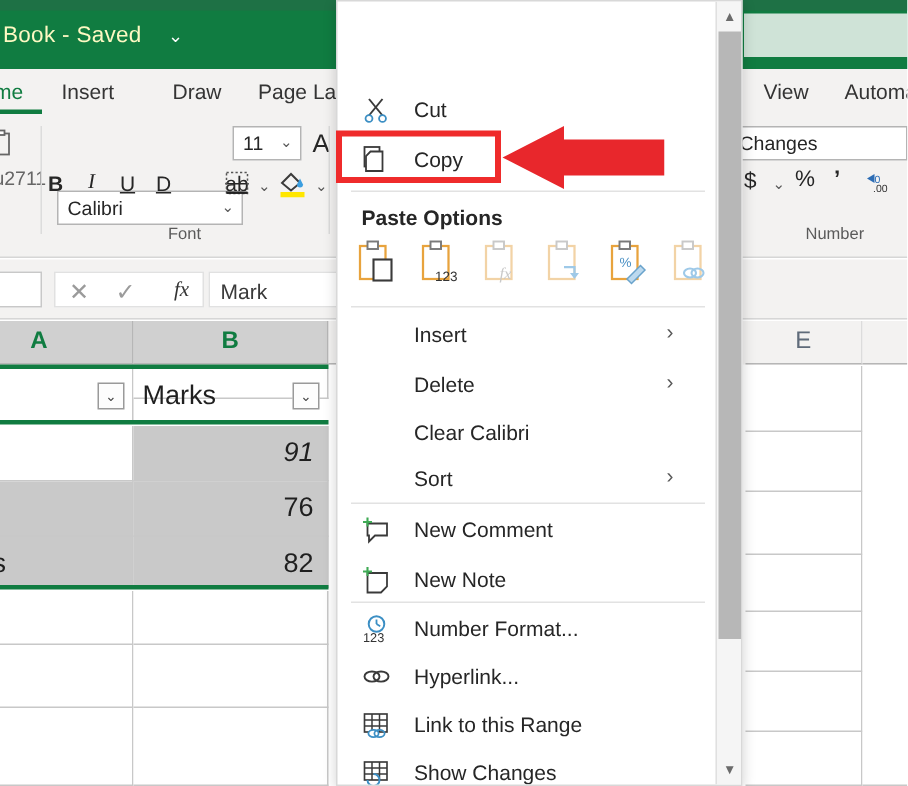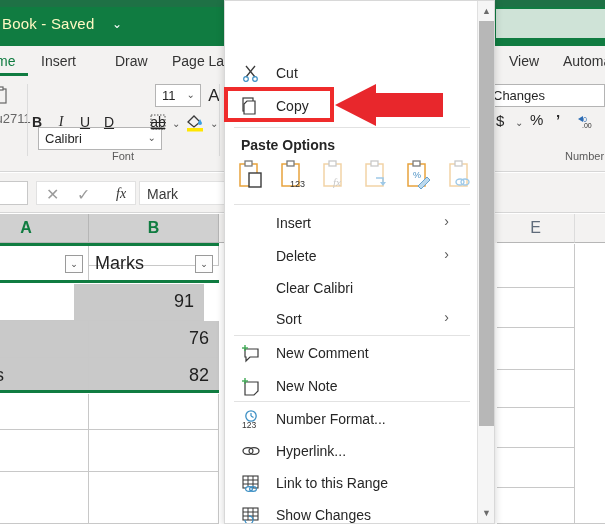--- a/index.html
+++ b/index.html
@@ -261,21 +261,21 @@
     <div class="tiny-chev" style="left:515px; top:39px;">⌄</div>
     <div class="nbtn" style="left:530px; top:33px;">%</div>
     <div class="nbtn" style="left:556px; top:33px; font-weight:bold;">’</div>
     <div class="nbtn" style="left:576px; top:36px; font-size:11px; color:#2d6db5;">
       <svg width="20" height="15" viewBox="0 0 20 15">
         <path d="M2 5 L7 2 L7 8 Z" fill="#2d6db5"></path>
         <text x="7" y="8" font-size="7" fill="#2d6db5" font-family="Liberation Sans, sans-serif">0</text>
         <text x="6" y="14" font-size="7" fill="#333" font-family="Liberation Sans, sans-serif">.00</text>
       </svg>
     </div>
-    <div class="fontgrp-label" style="left:565px; top:72px;">Number</div>
+    <div class="fontgrp-label" style="left:537px; top:72px;">Number</div>
   </div>
 
   <div class="formulabar">
     <div class="namebox">
       
     </div>
     <div class="fb-icons">
       <span class="fb-ic" style="left:9px;">✕</span>
       <span class="fb-ic" style="left:40px;">✓</span>
       <span class="fb-fx">fx</span>
@@ -303,21 +303,21 @@
     </div>
     <div class="cell hdrcell" style="left:89px; top:32px; width:130px; height:20px;">
       <span class="ct">Marks</span>
       <span class="filterbtn" style="right:5px; top:9px;">⌄</span>
     </div>
     <div class="selband" style="left:-36px; top:66px; width:255px;"></div>
 
     <div class="cell" style="left:-36px; top:70px; width:125px; height:37px;">
       
     </div>
-    <div class="cell sel" style="left:74px; top:70px; width:130px; height:37px;">
+    <div class="cell sel" style="left:89px; top:70px; width:130px; height:37px;font-style:italic;">
       <span class="ct right">91</span>
     </div>
 
     <div class="cell sel" style="left:-36px; top:107px; width:125px; height:37px;">
       
     </div>
     <div class="cell sel" style="left:89px; top:107px; width:130px; height:37px;">
       <span class="ct right">76</span>
     </div>
 

